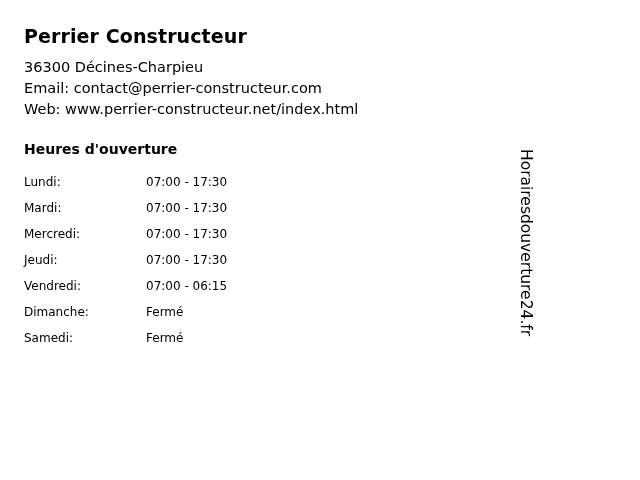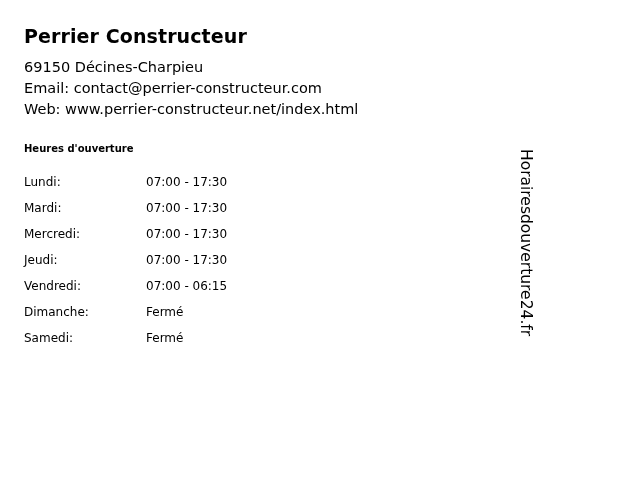--- a/index.html
+++ b/index.html
@@ -37,21 +37,21 @@
   }
   .address-block {
     font-size: 14.5px;
     line-height: 21px;
     margin-bottom: 18px;
   }
   .address-line {
     white-space: nowrap;
   }
   .hours-title {
-    font-size: 10px;
+    font-size: 14px;
     font-weight: bold;
     line-height: 22px;
     margin: 0 0 12px 0;
   }
   .hours-table {
     border-collapse: collapse;
     font-size: 12px;
   }
   .hours-table td {
     padding: 0 0 6px 0;
@@ -82,21 +82,21 @@
 </head>
 <body>
 
 <div class="page">
 
   <div class="content">
 
     <h1 class="company-title">Perrier Constructeur</h1>
 
     <div class="address-block">
-      <div class="address-line">69150 Décines-Charpieu</div>
+      <div class="address-line">36300 Décines-Charpieu</div>
       <div class="address-line">Email: contact@perrier-constructeur.com</div>
       <div class="address-line">Web: www.perrier-constructeur.net/index.html</div>
     </div>
 
     <h2 class="hours-title">Heures d'ouverture</h2>
 
     <table class="hours-table">
       <tbody>
         <tr>
           <td class="hours-day">Lundi:</td>

